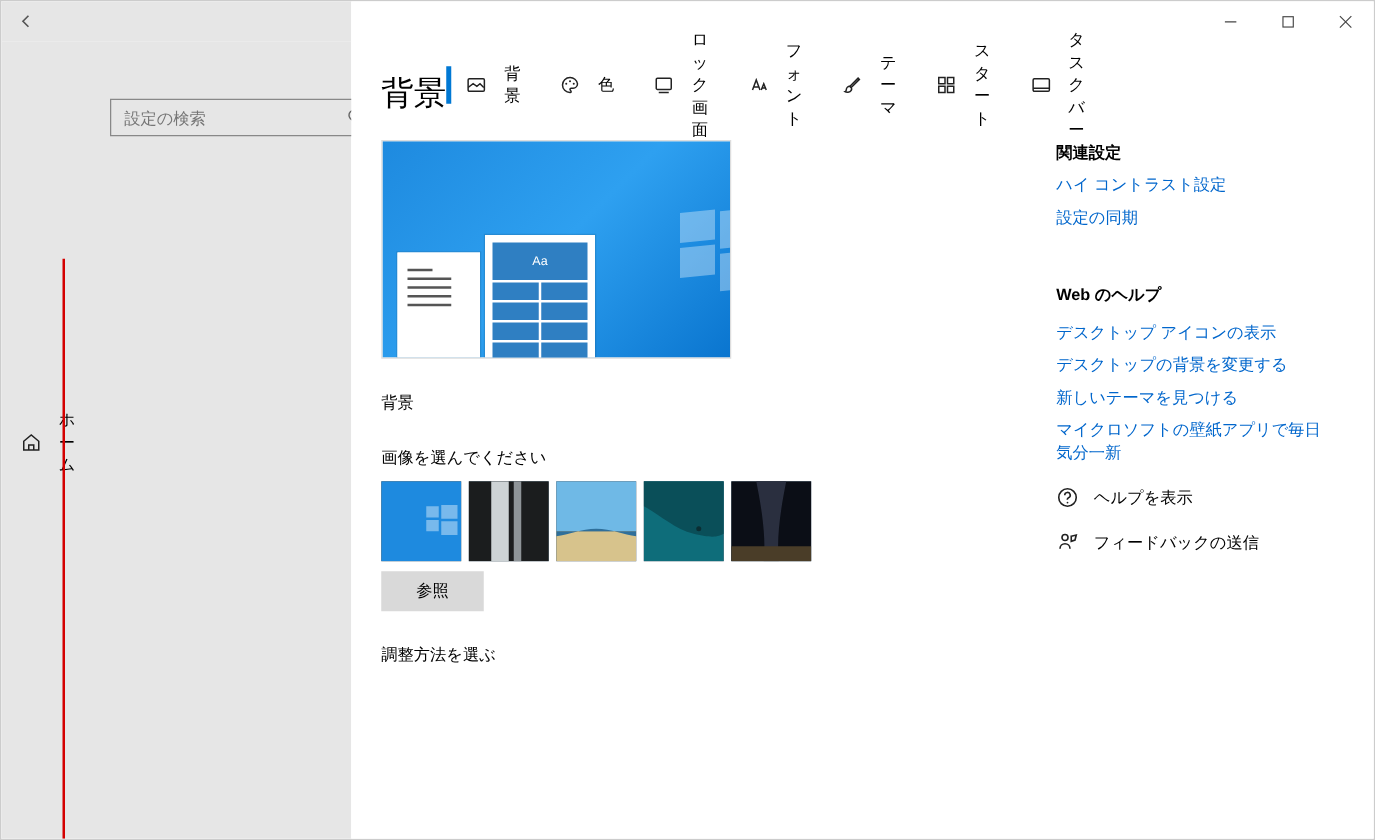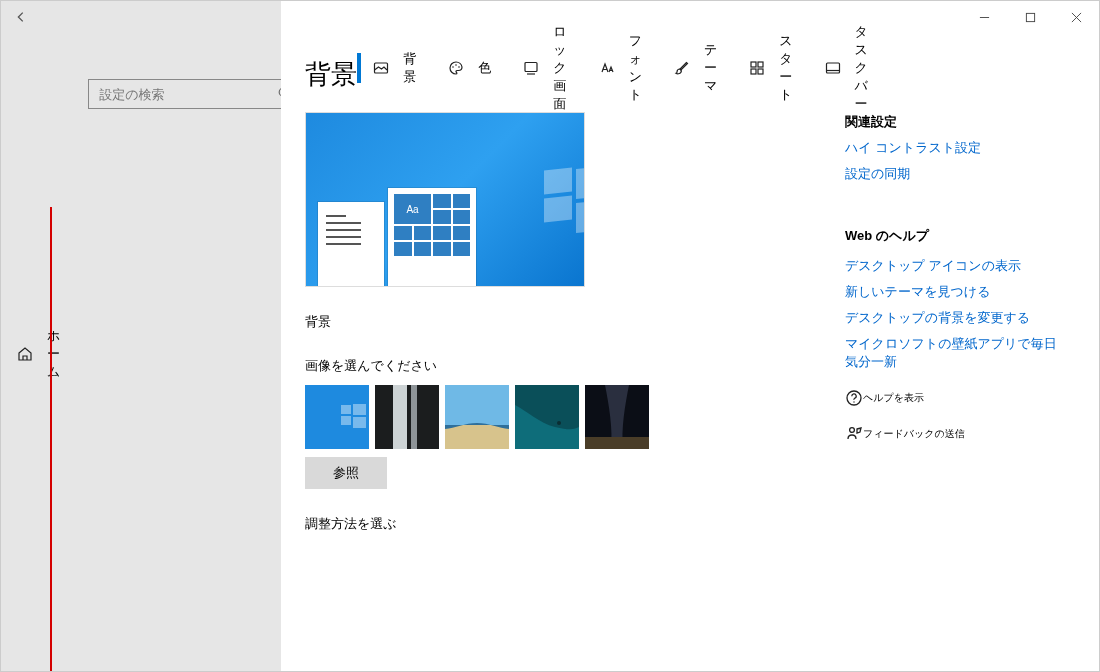--- a/index.html
+++ b/index.html
@@ -55,41 +55,41 @@
 
   
   h1.page-title{font-weight:400;font-size:26px;margin:4px 0 20px 0;}
   .preview{position:relative;width:280px;height:175px;overflow:hidden;border:1px solid #ddd;background:linear-gradient(135deg,#1e8adf 0%,#2ea0f0 50%,#0a75cf 100%);}
   .win-logo{position:absolute;right:40px;top:56px;opacity:.35;}
   .win-logo .sq{position:absolute;background:#fff;}
   .mini-windows{position:absolute;left:12px;bottom:0;display:flex;align-items:flex-end;gap:4px;}
   .mw{background:#fff;border:2px solid #fff;box-shadow:0 0 0 1px rgba(0,0,0,.1);padding:6px;position:relative;}
   .mw.a{width:66px;height:84px;}
   .mw.b{width:88px;height:98px;background:#fff;}
-  .mw.b .tiles{position:absolute;inset:4px;display:grid;grid-template-columns:repeat(4,1fr);grid-auto-rows:14px;gap:2px;}
+  .mw.b .tiles{position:absolute;inset:4px;display:grid;grid-template-columns:repeat(2,1fr);grid-auto-rows:14px;gap:2px;}
   .mw.b .tiles div{background:#2f7fc2;}
   .mw.b .tiles .big{grid-column:span 2;grid-row:span 2;display:flex;align-items:center;justify-content:center;color:#fff;font-size:10px;}
   .mw.a .line{height:2px;background:#555;margin:5px 0;width:70%;}
 
   .field-label{margin-top:26px;margin-bottom:6px;font-size:13px;}
   .select-box{width:240px;height:32px;border:1px solid var(--select-border);background:#fff;display:flex;align-items:center;padding:0 8px;justify-content:space-between;font-size:13px;cursor:default;}
   .select-box.wide{width:280px;}
   .chev{font-size:12px;color:#444;}
 
   .thumbs{display:flex;gap:6px;margin-top:10px;}
   .thumb{width:64px;height:64px;background:#3b5160;cursor:pointer;}
   .thumb svg{width:100%;height:100%;display:block;}
   .browse-btn{margin-top:8px;height:32px;width:82px;border:none;background:#d9d9d9;font-size:13px;display:flex;align-items:center;justify-content:center;cursor:default;}
 
   
   .rc-header{font-size:13px;font-weight:600;margin-bottom:8px;margin-top:0;}
   .rc-link{display:block;color:var(--link);font-size:13px;margin-bottom:8px;cursor:pointer;}
   .rc-gap{height:30px;}
   .rc-help{font-weight:600;margin-bottom:12px;margin-top:6px;}
-  .rc-action{display:flex;align-items:center;margin-top:18px;font-size:10px;}
+  .rc-action{display:flex;align-items:center;gap:12px;margin-top:18px;font-size:13px;}
   .rc-action .ic{width:18px;height:18px;color:#222;flex:none;}
   .rc-action svg{width:18px;height:18px;stroke:#222;fill:none;stroke-width:1.3;}
 
   
   .red-line{position:absolute;left:49px;top:206px;bottom:0;width:2px;background:#d40000;pointer-events:none;}
 </style>
 </head>
 <body>
 
 <div class="app-root">
@@ -314,22 +314,22 @@
 
       <div class="right-col">
         <div class="rc-header">関連設定</div>
         <a class="rc-link">ハイ コントラスト設定</a>
         <a class="rc-link">設定の同期</a>
 
         <div class="rc-gap"></div>
 
         <div class="rc-header rc-help">Web のヘルプ</div>
         <a class="rc-link">デスクトップ アイコンの表示</a>
+        <a class="rc-link">デスクトップの背景を変更する</a>
         <a class="rc-link">新しいテーマを見つける</a>
-        <a class="rc-link">デスクトップの背景を変更する</a>
         <a class="rc-link">マイクロソフトの壁紙アプリで毎日気分一新</a>
 
         <div class="rc-action">
           <span class="ic">
             <svg viewBox="0 0 18 18">
                 <circle cx="9" cy="9" r="7"></circle>
                 <path d="M6.8 7.2a2.2 2.2 0 1 1 3 2c-.7.4-1 .9-1 1.6"></path>
                 <circle cx="9" cy="13" r=".7" fill="#222" stroke="none"></circle>
               </svg>
           </span>

